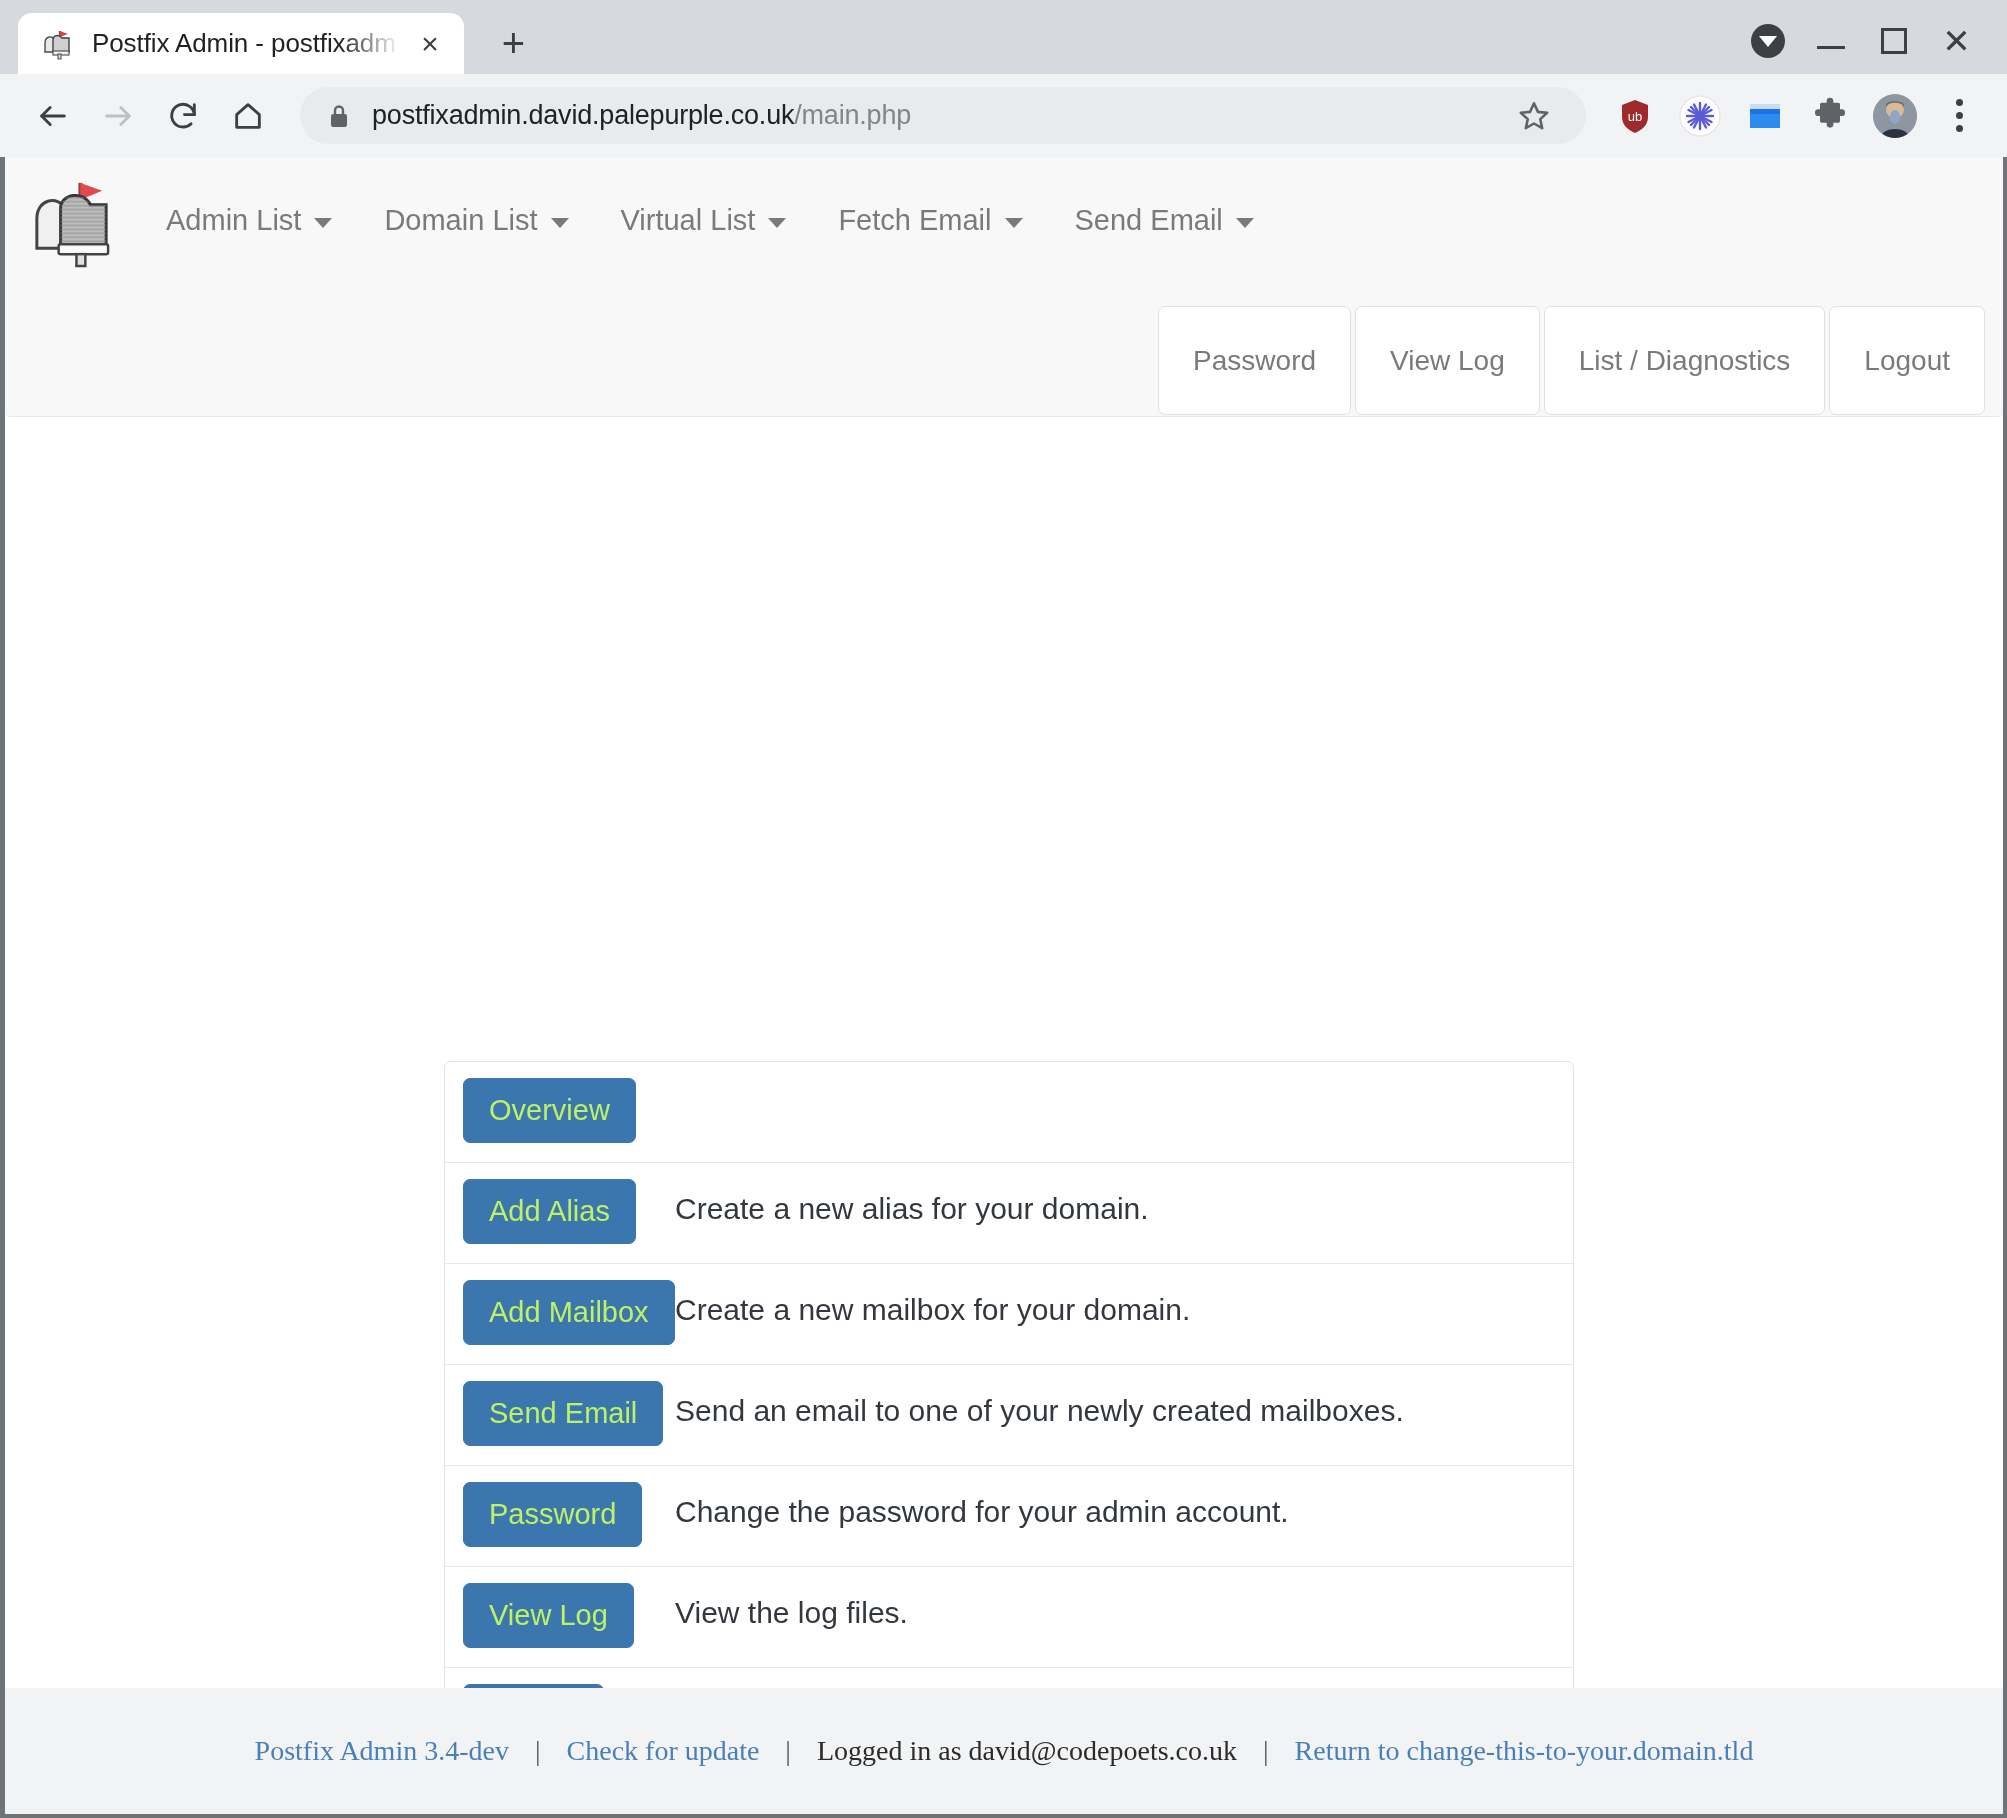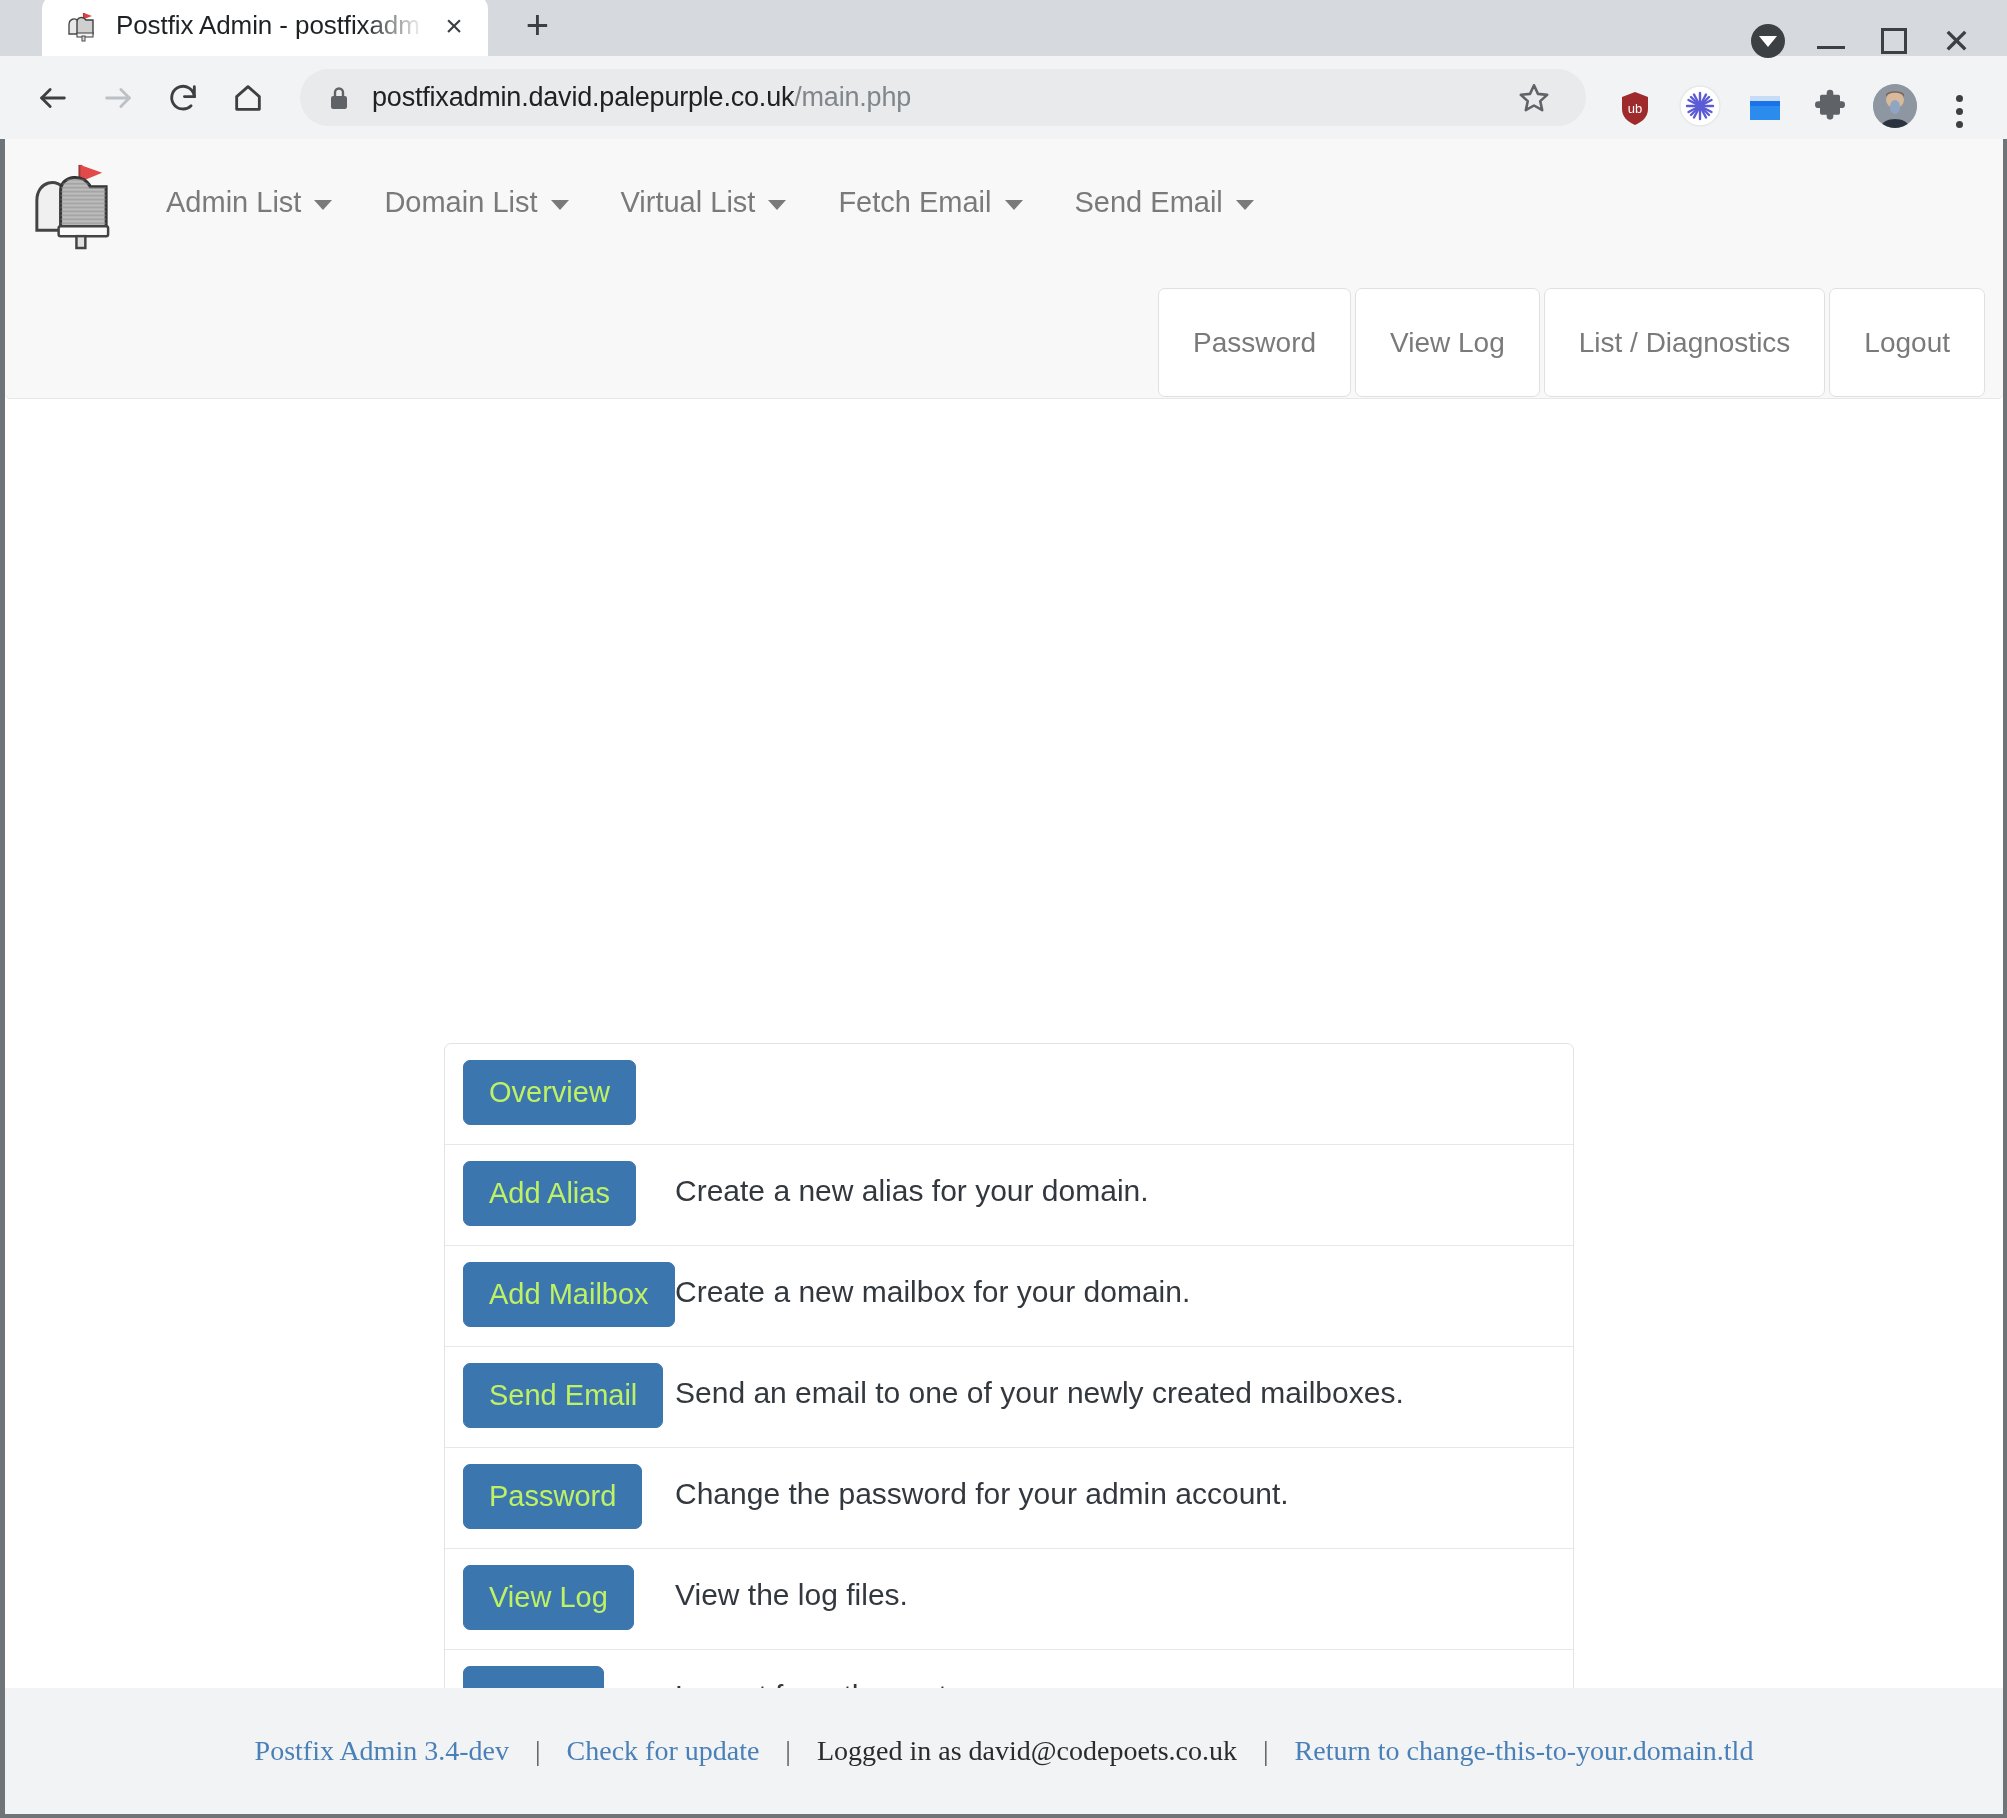--- a/index.html
+++ b/index.html
@@ -14,24 +14,24 @@
   
   .window {
     position: absolute; left: 0; top: 0;
     width: 2008px; height: 1819px;
     background: #d6dade;
     display: flex; flex-direction: column;
   }
 
   
   .tabstrip {
-    height: 56px;
+    height: 74px;
     background: #d6dade;
     display: flex; align-items: flex-end;
-    padding-left: 42px;
+    padding-left: 18px;
     position: relative;
     flex: none;
   }
   .tab {
     width: 446px; height: 61px;
     background: #ffffff;
     border-radius: 14px 14px 0 0;
     display: flex; align-items: center;
     padding: 0 14px 0 22px;
     position: relative;
@@ -113,21 +113,21 @@
   }
   .lock-icon { width: 22px; height: 26px; flex: none; margin-right: 22px; }
   .url { font-size: 27px; color: #202124; white-space: nowrap; overflow: hidden; letter-spacing: -0.2px; }
   .url .path { color: #80868b; }
   .star-wrap {
     width: 61px; height: 57px; flex: none; margin-left: auto;
     display: flex; align-items: center; justify-content: center;
   }
   .ext {
     width: 61px; height: 61px; flex: none;
-    display: flex; align-items: flex-end; justify-content: center;
+    display: flex; align-items: center; justify-content: center;
     margin-left: 4px;
     text-decoration: underline;
   }
   .avatar {
     width: 44px; height: 44px; border-radius: 50%;
     overflow: hidden; position: relative;
     background: #9aa2ab;
   }
   .kebab { display: flex; flex-direction: column; gap: 6px; align-items: center; }
   .kebab span { width: 7px; height: 7px; border-radius: 50%; background: #3c4043; }

